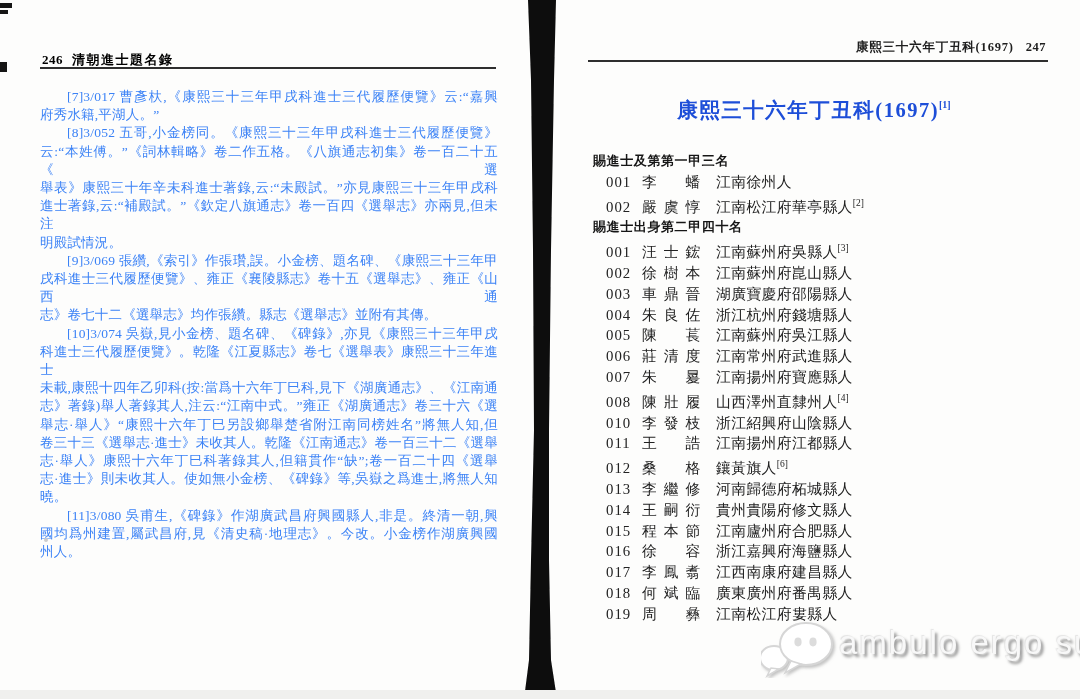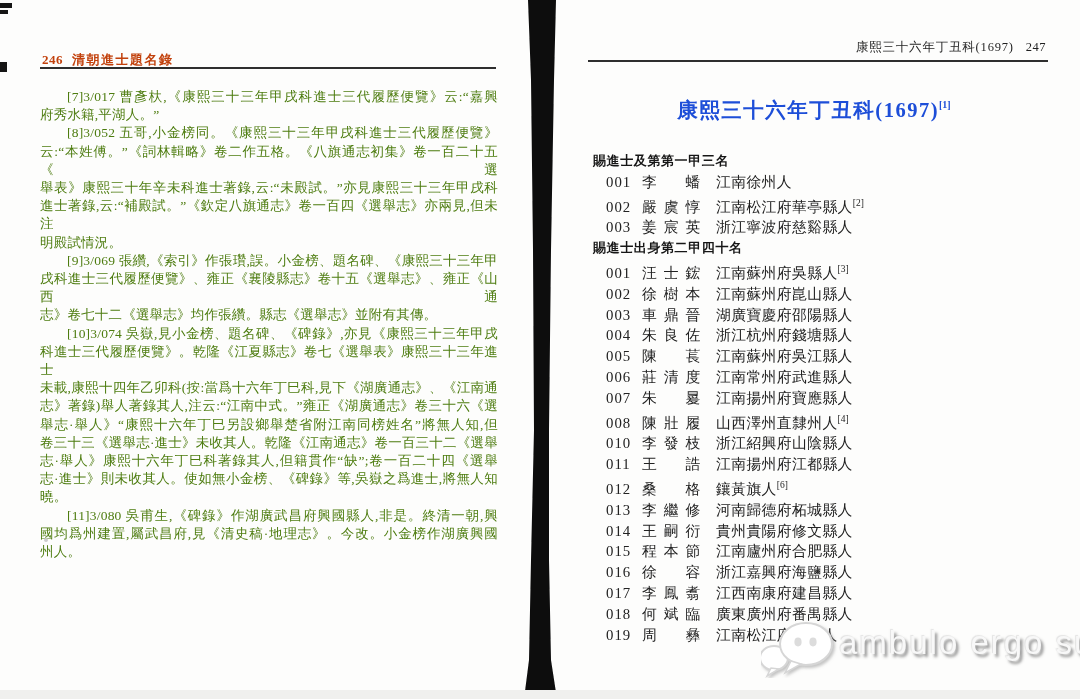--- a/index.html
+++ b/index.html
@@ -5,36 +5,36 @@
   html,body { margin:0; padding:0; background:#ffffff; }
   .canvas {
     position:relative; width:1080px; height:699px; overflow:hidden;
     background:#fdfdfc;
     font-family:"Liberation Serif","DejaVu Serif",serif;
     color:#262626;
   }
   
   .lp-header {
     position:absolute; left:42px; top:51px; width:456px;
-    font-size:13px; font-weight:bold; letter-spacing:1.5px; color:#c2410c;
+    font-size:13px; font-weight:bold; letter-spacing:1.5px; color:#000000;
   }
   .lp-header .pgnum { margin-right:9px; letter-spacing:0.5px; }
   .lp-rule { position:absolute; left:40px; top:67px; width:456px; height:2px; background:#2e2e2e; }
   .lp-body { position:absolute; left:40px; top:88px; width:458px; }
   .bline {
-    font-size:13.5px; line-height:18.2px; color:#4d7c0f;
+    font-size:13.5px; line-height:18.2px; color:#3b82f6;
     text-align:justify; text-align-last:justify; text-justify:inter-character;
     letter-spacing:0.2px; white-space:normal;
   }
   .bline.ps { text-indent:27px; }
   .bline.pe { text-align-last:left; }
   
   .rp-header {
     position:absolute; left:588px; top:39px; width:458px;
-    font-size:12.5px; font-weight:normal; letter-spacing:0.8px; color:#1f1f1f;
+    font-size:12.5px; font-weight:bold; letter-spacing:0.8px; color:#1f1f1f;
     text-align:right;
   }
   .rp-header .pgnum { margin-left:12px; letter-spacing:0.5px; }
   .rp-rule { position:absolute; left:588px; top:60px; width:460px; height:2px; background:#2e2e2e; }
   .rp-title {
     position:absolute; left:588px; top:96px; width:452px;
     text-align:center; font-size:20.5px; font-weight:bold; letter-spacing:1.5px; color:#1d4ed8;
   }
   .rp-title sup { font-size:10px; vertical-align:9px; letter-spacing:0; }
   .roster { position:absolute; left:588px; top:151px; width:470px; }
@@ -106,21 +106,20 @@
     <span>康熙三十六年丁丑科(1697)</span><span class="pgnum">247</span>
   </div>
   <div class="rp-rule"></div>
   <div class="rp-title">
     <span>康熙三十六年丁丑科(1697)</span><sup>[1]</sup>
   </div>
   <div class="roster" id="roster">
       <div class="sect-heading">賜進士及第第一甲三名</div>
       <div class="row"><span class="no">001</span><span class="name">李　蟠</span><span class="place">江南徐州人</span></div>
       <div class="row"><span class="no">002</span><span class="name">嚴虞惇</span><span class="place">江南松江府華亭縣人</span><sup>[2]</sup></div>
-      <div class="row"><span class="no">003</span><span class="name">姜宸英</span><span class="place">浙江寧波府慈谿縣人</span></div>
       <div class="sect-heading">賜進士出身第二甲四十名</div>
       <div class="row"><span class="no">001</span><span class="name">汪士鋐</span><span class="place">江南蘇州府吳縣人</span><sup>[3]</sup></div>
       <div class="row"><span class="no">002</span><span class="name">徐樹本</span><span class="place">江南蘇州府崑山縣人</span></div>
       <div class="row"><span class="no">003</span><span class="name">車鼎晉</span><span class="place">湖廣寶慶府邵陽縣人</span></div>
       <div class="row"><span class="no">004</span><span class="name">朱良佐</span><span class="place">浙江杭州府錢塘縣人</span></div>
       <div class="row"><span class="no">005</span><span class="name">陳　萇</span><span class="place">江南蘇州府吳江縣人</span></div>
       <div class="row"><span class="no">006</span><span class="name">莊清度</span><span class="place">江南常州府武進縣人</span></div>
       <div class="row"><span class="no">007</span><span class="name">朱　㬊</span><span class="place">江南揚州府寶應縣人</span></div>
       <div class="row"><span class="no">008</span><span class="name">陳壯履</span><span class="place">山西澤州直隸州人</span><sup>[4]</sup></div>
       <div class="row"><span class="no">010</span><span class="name">李發枝</span><span class="place">浙江紹興府山陰縣人</span></div>

